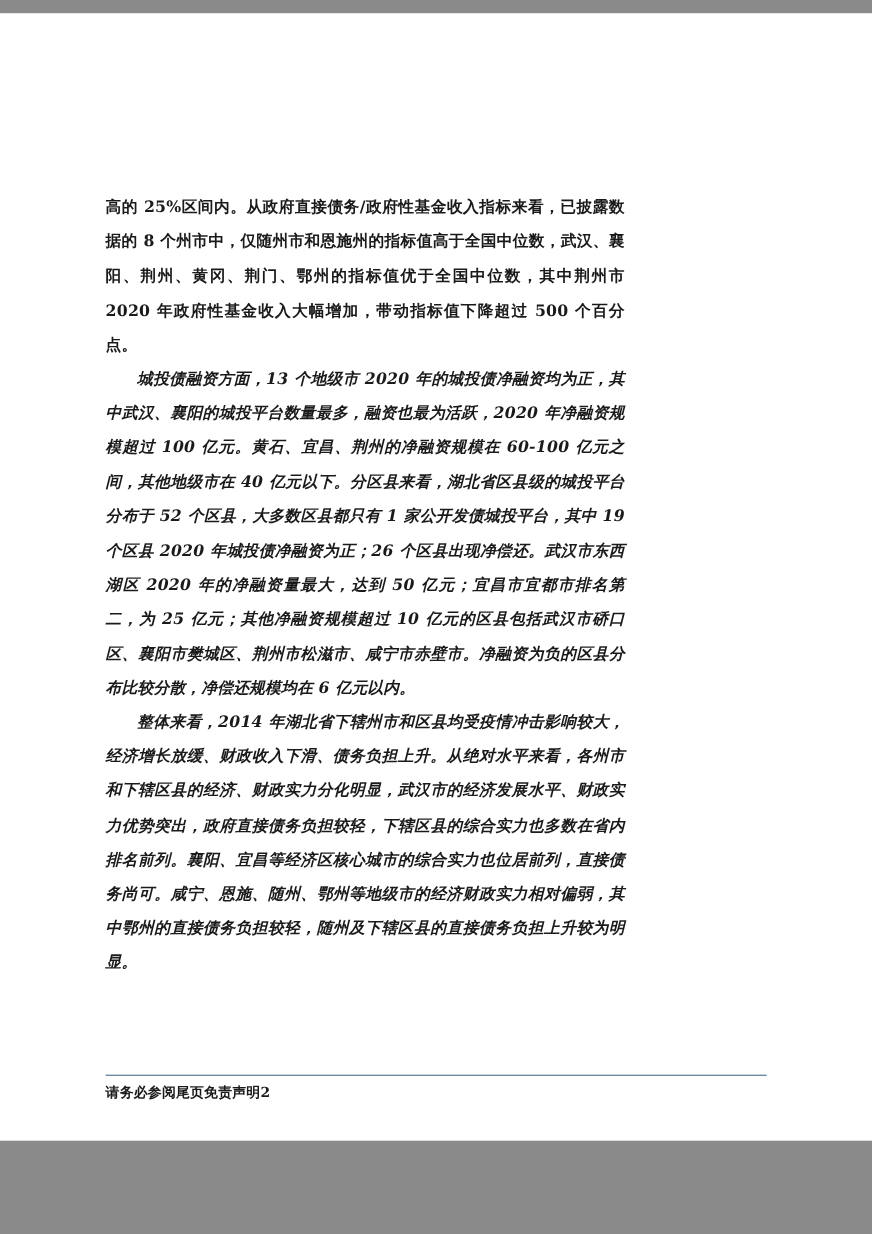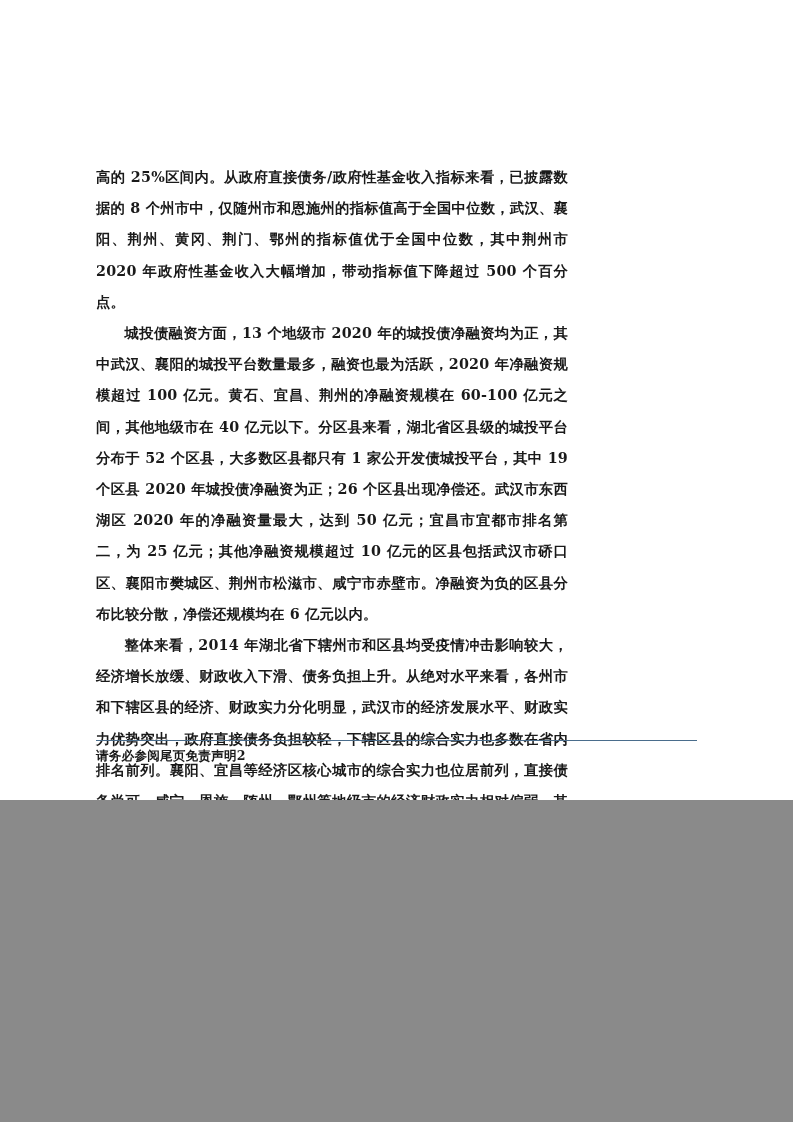--- a/index.html
+++ b/index.html
@@ -6,23 +6,23 @@
     margin: 0;
     padding: 0;
     background: #8a8a8a;
   }
   body {
     font-family: "Liberation Serif", "DejaVu Serif", serif;
   }
   .page {
     position: relative;
     width: 793px;
-    height: 800px;
+    height: 1025px;
     background: #ffffff;
-    margin: 0 auto;
+    margin: 12px auto;
     overflow: hidden;
     box-sizing: border-box;
   }
   .content {
     position: absolute;
     left: 96px;
     top: 162px;
     width: 472px;
   }
   .para {
@@ -31,20 +31,21 @@
     line-height: 31.2px;
     color: #1a1a1a;
     text-align: justify;
     text-justify: inter-ideograph;
     letter-spacing: 0.2px;
     font-family: "DejaVu Serif", "Liberation Serif", serif;
     font-weight: 600;
   }
   .para + .para {
     margin-top: 0px;
+    font-style: italic;
   }
   .indent {
     text-indent: 2em;
   }
   .footer {
     position: absolute;
     left: 96px;
     right: 96px;
     bottom: 24px;
     height: 36px;

